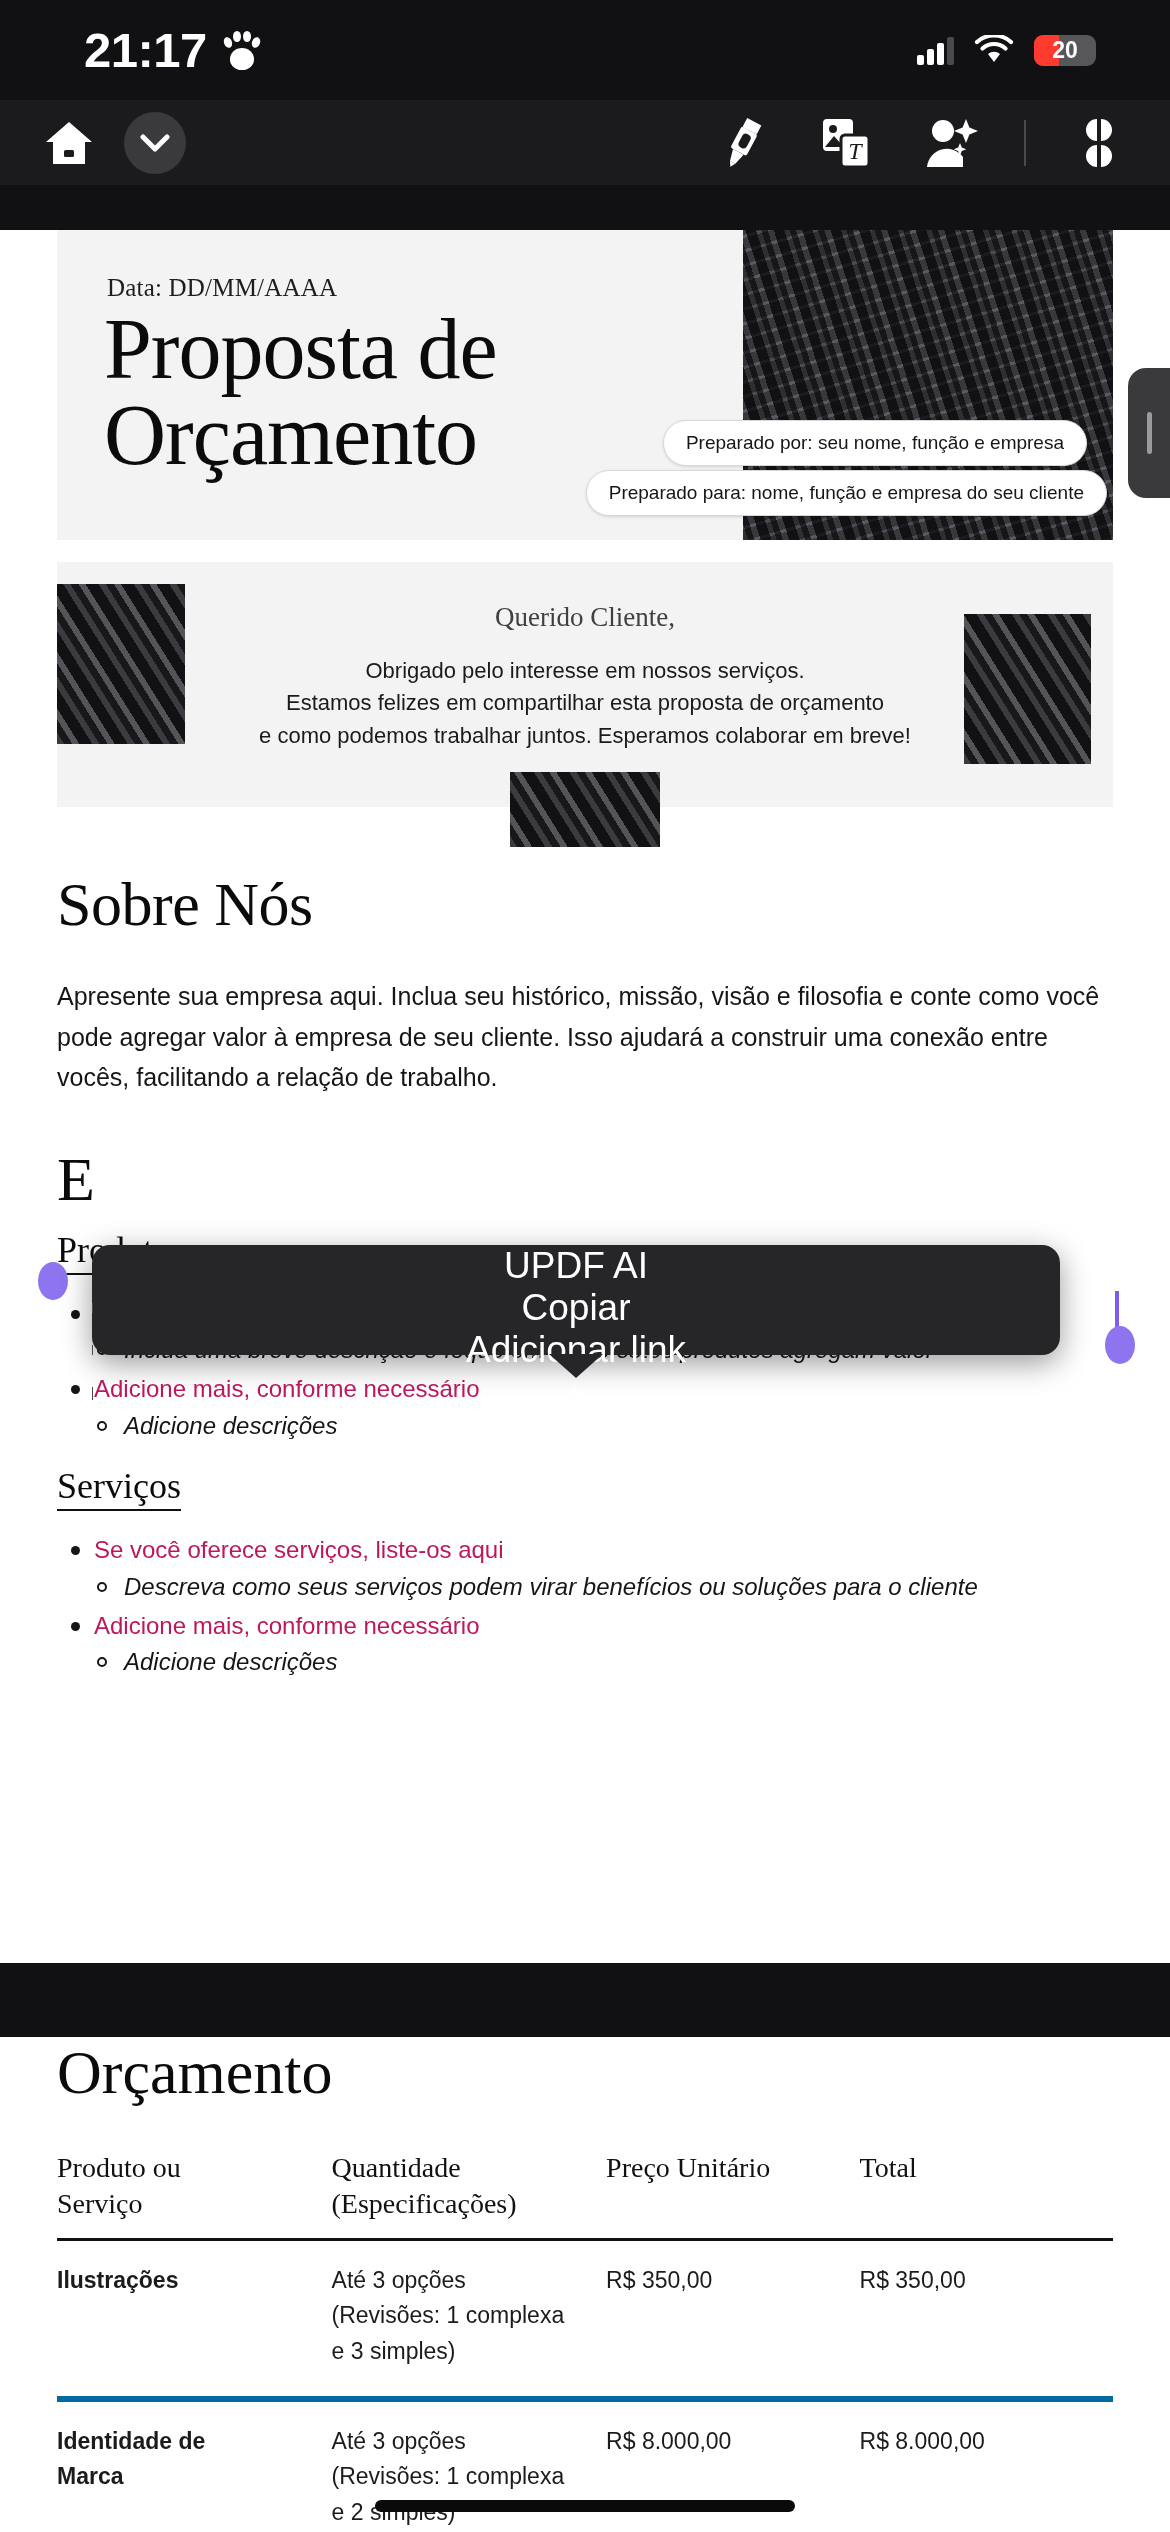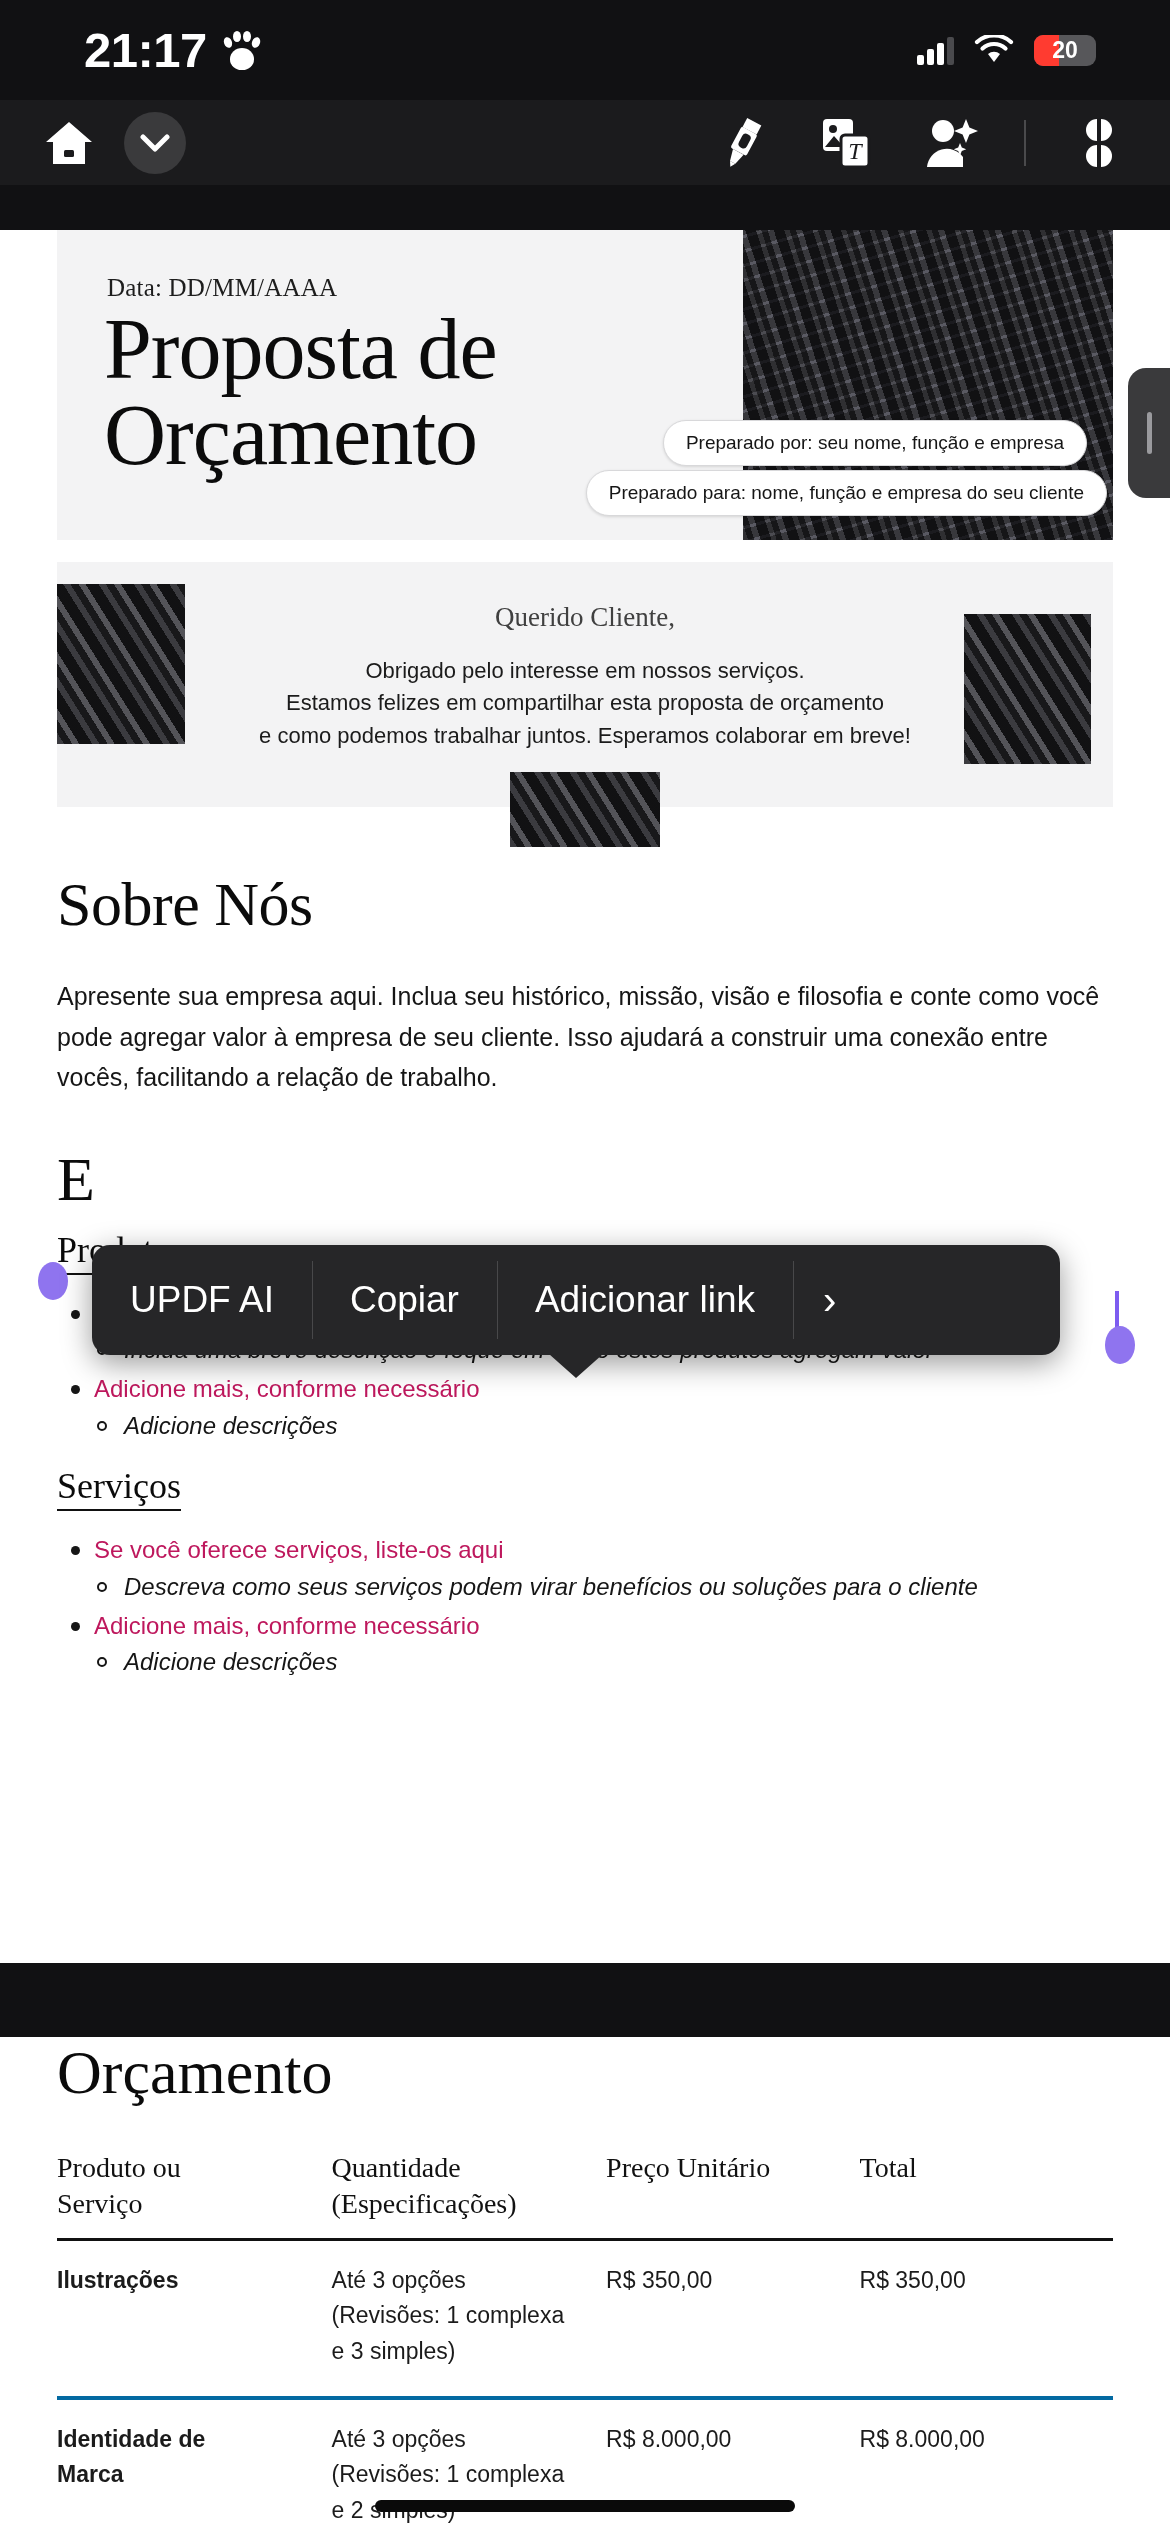--- a/index.html
+++ b/index.html
@@ -194,31 +194,32 @@
     font-family:"Liberation Serif", serif;
     font-weight:400; font-size:28px; color:#111;
     text-align:left; vertical-align:top;
     padding:0 12px 16px 0; line-height:1.28;
   }
   table.bud thead tr{ border-bottom:3px solid #111; }
   table.bud td{
     font-size:23px; color:#1b1b1b; vertical-align:top;
     padding:22px 12px 26px 0; line-height:1.55;
   }
-  table.bud tbody tr{ border-bottom:4px solid #0369a1; }
+  table.bud tbody tr{ border-bottom:6px solid #0369a1; }
   table.bud td.nm{ font-weight:700; }
   .cw1{width:26%;} .cw2{width:26%;} .cw3{width:24%;} .cw4{width:24%;}
 
   
   .ctxmenu{
     position:absolute; left:92px; top:1245px; width:968px; height:110px;
     background:#262628; border-radius:18px;
     display:flex; align-items:stretch;
     box-shadow:0 8px 30px rgba(0,0,0,.40);
     z-index:40;
+    flex-direction:column;
   }
   .ctxmenu .mi{
     display:flex; align-items:center; justify-content:center;
     color:#fff; font-size:37px; padding:0 38px; white-space:nowrap;
     position:relative;
   }
   .ctxmenu .mi + .mi:before{
     content:""; position:absolute; left:0; top:16px; bottom:16px;
     width:1px; background:#48484a;
   }

